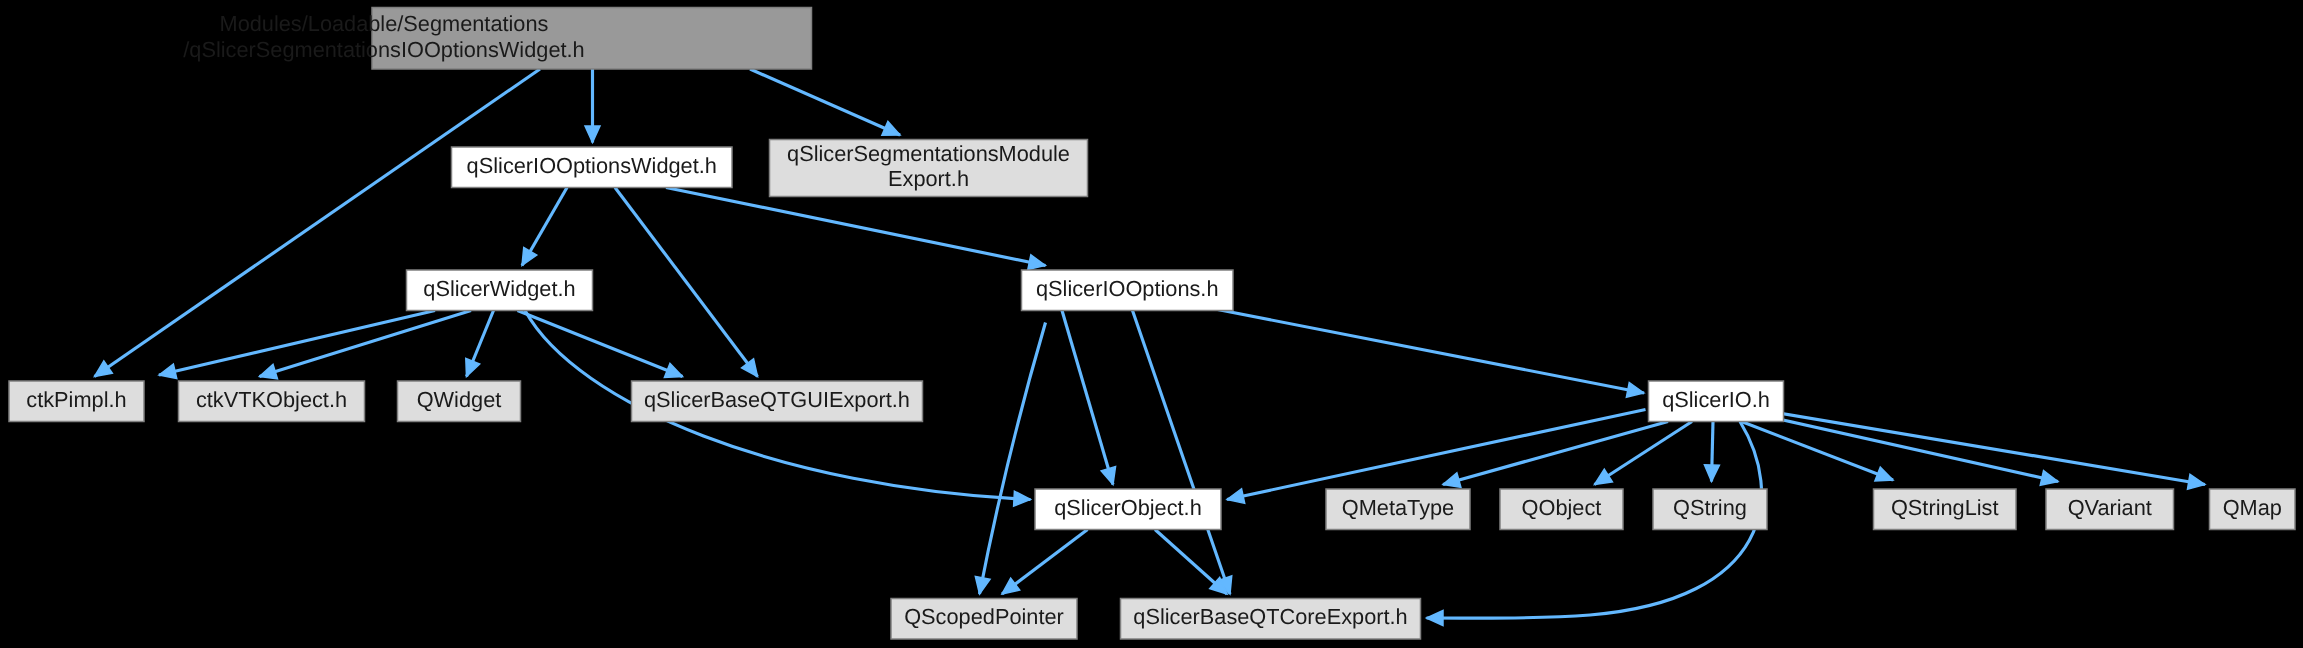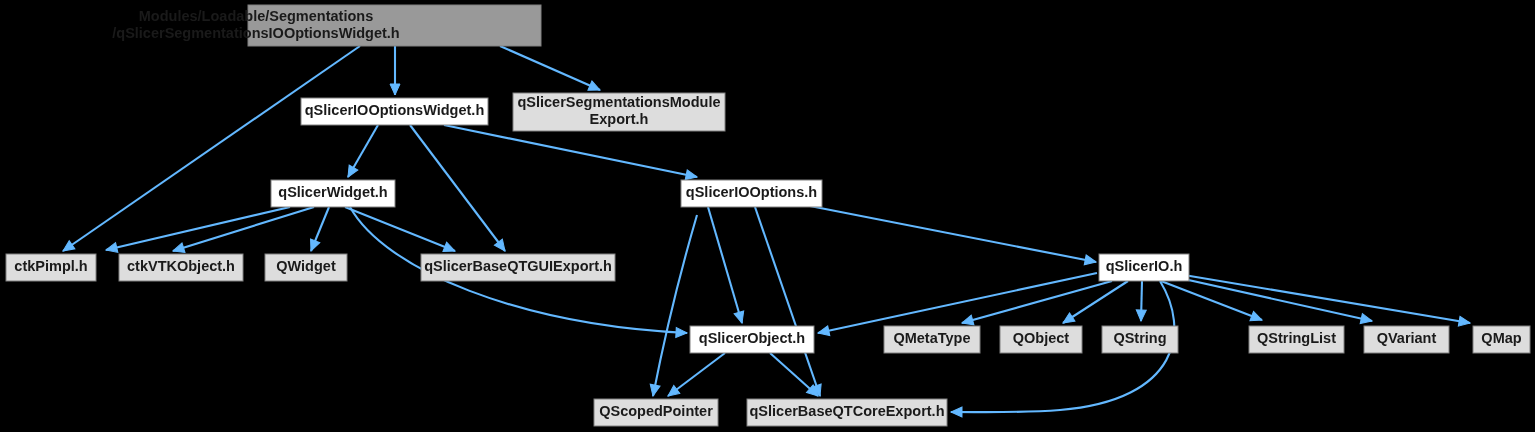--- a/index.html
+++ b/index.html
@@ -7,21 +7,20 @@
     padding: 0;
     background: #000000;
   }
   #graph-root {
     position: relative;
     width: 1535px;
     height: 432px;
     background: #000000;
     overflow: hidden;
     font-family: "Liberation Sans", sans-serif;
-    font-weight: bold;
   }
   svg.graph-canvas {
     position: absolute;
     left: 0;
     top: 0;
     width: 1535px;
     height: 432px;
     display: block;
   }
   .edge-path {

